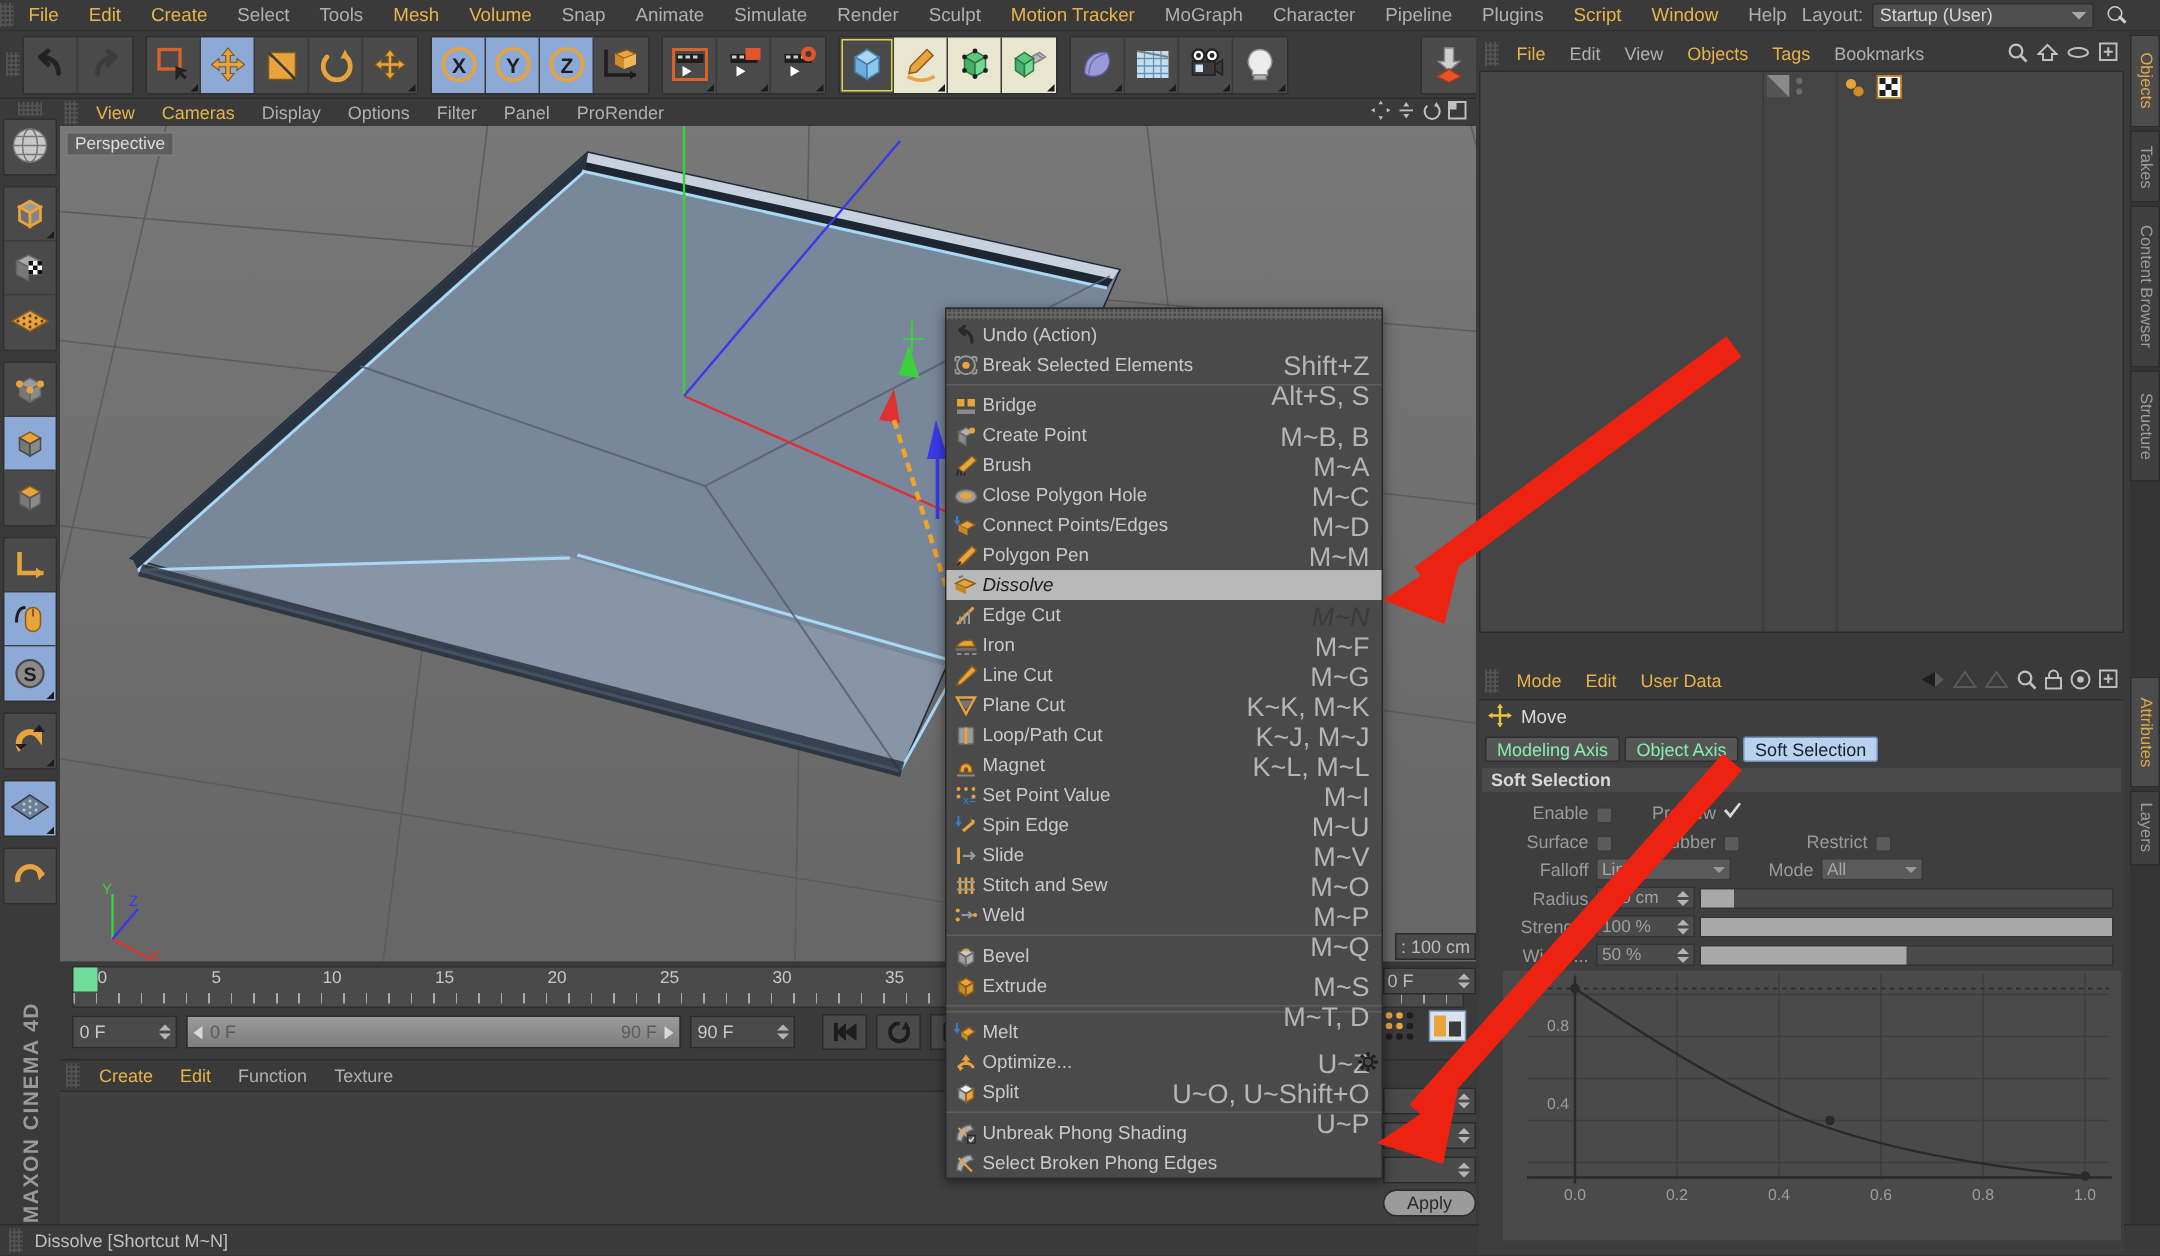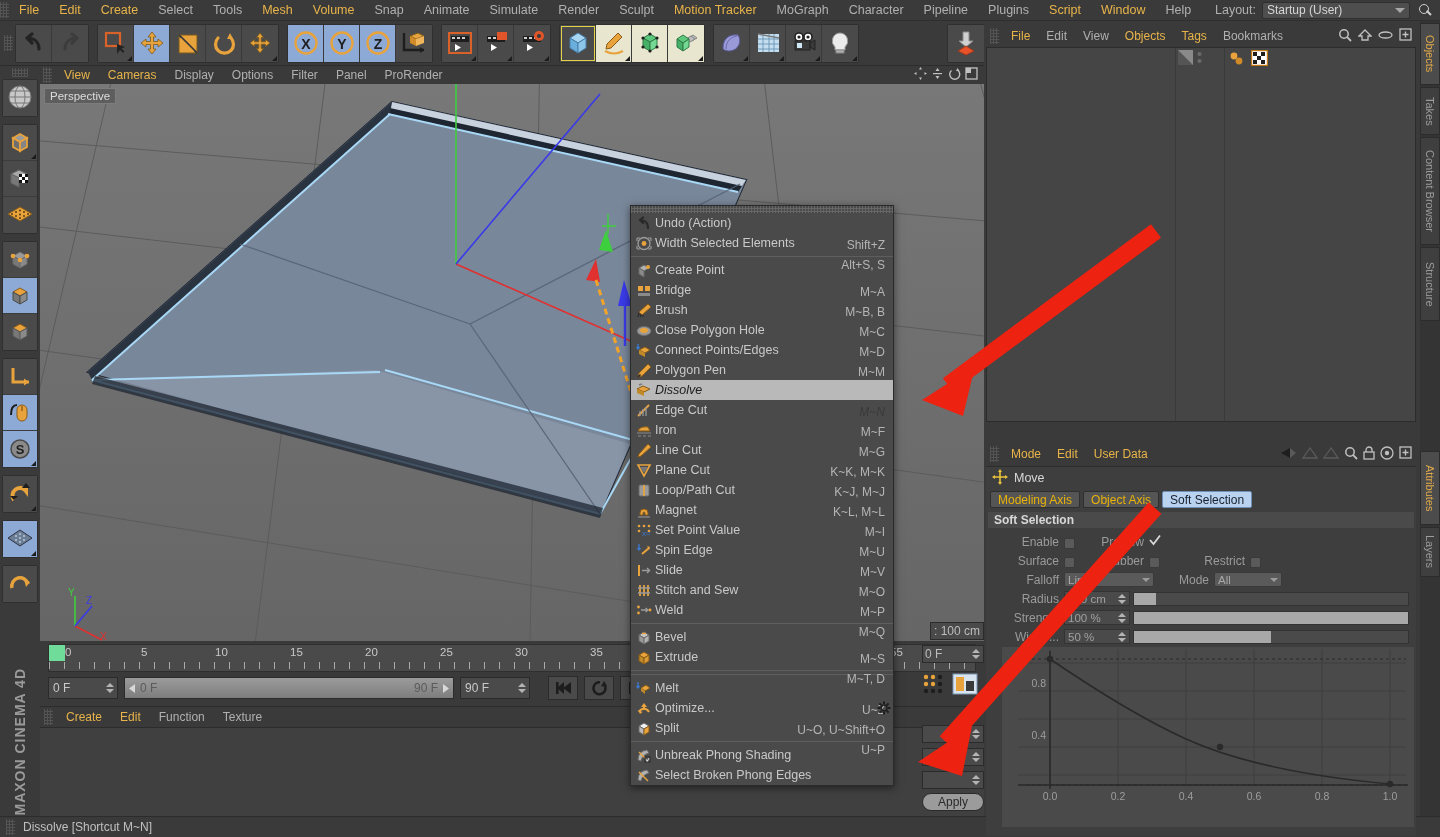--- a/index.html
+++ b/index.html
@@ -28,21 +28,21 @@
   .menu-text.hl { color:#e8b44a; }
 
   
   .menubar {
     position:absolute; left:0; top:0; width:1440px; height:21px;
     background:#3a3a3a;
     display:flex; align-items:center; gap:0px;
     border-bottom:1px solid #2f2f2f;
   }
   .menubar .mi { padding:0 10px; font-size:12.5px; line-height:21px; cursor:default; }
-  .layout-wrap { margin-left:auto; display:flex; align-items:center; gap:6px; padding-right:6px;justify-content:flex-end; }
+  .layout-wrap { margin-left:auto; display:flex; align-items:center; gap:6px; padding-right:20px;justify-content:flex-end; }
   .layout-label { color:#b0b0b0; font-size:12.5px; }
   .layout-select {
     width:148px; height:17px; background:#4e4e4e; border:1px solid #2f2f2f;
     border-radius:2px; display:flex; align-items:center; padding:0 4px;
     color:#d6d6d6; font-size:12px; position:relative;
   }
   .layout-select .caret {
     position:absolute; right:4px; width:0;height:0;
     border-left:5px solid transparent;border-right:5px solid transparent;
     border-top:5px solid #a8a8a8;
@@ -154,21 +154,21 @@
   .obj-row .name { color:#e0a94a; font-size:12px; }
   .col-div { position:absolute; top:0; bottom:0; width:1px; background:#3a3a3a;}
 
   .attr-header { position:absolute; left:2px; top:423px; width:430px; height:20px; display:flex; align-items:center;}
   .attr-header .mi { padding:0 8px; font-size:12px; line-height:20px;}
   .attr-hicons { margin-left:auto; display:flex; gap:5px; align-items:center; padding-right:4px;}
   .attr-body { position:absolute; left:2px; top:445px; width:430px; height:370px; background:#3e3e3e;
                border-top:1px solid #2c2c2c;}
   .move-row { height:22px; display:flex; align-items:center; gap:6px; padding-left:6px;}
   .tabrow { display:flex; gap:3px; padding:2px 4px 0 4px;}
-  .tabbtn { height:17px; padding:0 7px; font-size:12px; color:#eab308; background:#555; 
+  .tabbtn { height:17px; padding:0 7px; font-size:12px; color:#86efac; background:#555; 
             border:1px solid #2f2f2f; border-radius:2px; line-height:16px;}
   .tabbtn.active { background:#b9d2f0; color:#18202c; border-color:#6f8fb5;}
   .sect-title { margin:4px 2px 2px 2px; height:16px; background:#4a4a4a; color:#d8d8d8;
                 font-size:12px; font-weight:bold; display:flex; align-items:center; padding-left:6px;}
   .prow { height:19px; display:flex; align-items:flex-end; font-size:12px; color:#9b9b9b; }
   .plabel { text-align:right; padding-right:5px; color:#9b9b9b;}
   .chk { width:11px;height:11px;background:#5a5a5a;border:1px solid #3a3a3a;border-radius:2px;}
   .combo { height:15px; background:#5a5a5a; border:1px solid #3a3a3a; border-radius:2px;
            display:flex; align-items:center; padding:0 3px; font-size:11.5px; color:#a8a8a8; position:relative;}
   .combo .caret { position:absolute; right:3px; width:0;height:0;
@@ -181,32 +181,32 @@
 
   
   .sidetabs { position:absolute; left:1420px; top:21px; width:20px; height:795px; background:#343434;}
   .stab { width:20px; background:#3f3f3f; border:1px solid #2c2c2c; margin-bottom:2px;
           display:flex; align-items:center; justify-content:center;}
   .stab span { writing-mode:vertical-rl; font-size:11px; color:#9c9c9c; padding:4px 0;}
   .stab.active { background:#4c4c4c; }
   .stab.active span { color:#e0a94a; }
 
   
-  .ctxmenu { position:absolute; left:630px; top:205px; width:264px; background:#4a4a4a;
+  .ctxmenu { position:absolute; left:630px; top:205px; width:292px; background:#4a4a4a;
              border:1px solid #2a2a2a; z-index:40; box-shadow:0 2px 8px rgba(0,0,0,.5);}
   .ctx-grip { height:7px; background-image:
       repeating-linear-gradient(0deg,#7a7a7a 0 1px,transparent 1px 3px),
       repeating-linear-gradient(90deg,#7a7a7a 0 1px,transparent 1px 3px);
       background-size:3px 3px; opacity:.6;}
   .ctx-item { height:20px; display:flex; align-items:center; font-size:12.5px; color:#c9c9c9;
               padding-left:2px; position:relative; }
   .ctx-item.hl { background:#b9b9b9; color:#1c1c1c;font-style:italic; }
   .ctx-ico { width:22px; height:18px; display:flex; align-items:center; justify-content:center; flex:0 0 22px;}
   .ctx-label { flex:1; }
-  .ctx-short { color:#b5b5b5; font-size:12px; padding-right:8px;margin-top:43px;}
+  .ctx-short { color:#b5b5b5; font-size:18px; padding-right:8px;margin-top:43px;}
   .ctx-item.hl .ctx-short { color:#3a3a3a;}
   .ctx-sep { height:1px; background:#5e5e5e; margin:3px 0;}
   .ctx-gear { position:absolute; right:2px; top:3px; }
 
   
   .arrows { position:absolute; inset:0; pointer-events:none; z-index:60;}
 </style>
 </head>
 <body>
 
@@ -1144,47 +1144,47 @@
       <span class="ctx-short">Shift+Z</span>
     </div>
     <div class="ctx-item">
       <span class="ctx-ico">
         <svg width="16" height="15" viewBox="0 0 16 15">
             <circle cx="8" cy="7.5" r="6" fill="none" stroke="#9a9a9a" stroke-width="1.3"></circle>
             <circle cx="8" cy="7.5" r="2.4" fill="#e8a33d"></circle>
             <path d="M1 2 H4 M1 2 V5 M15 2 H12 M15 2 V5 M1 13 H4 M1 13 V10 M15 13 H12 M15 13 V10" stroke="#9a9a9a" stroke-width="1.2"></path>
           </svg>
       </span>
-      <span class="ctx-label">Width Selected Elements</span>
+      <span class="ctx-label">Break Selected Elements</span>
       <span class="ctx-short">Alt+S, S</span>
     </div>
 
     <div class="ctx-sep"></div>
 
+    <div class="ctx-item">
+      <span class="ctx-ico">
+        <svg width="16" height="15" viewBox="0 0 16 15">
+            <rect x="2" y="3" width="5" height="5" fill="#e8a33d"></rect>
+            <rect x="9" y="3" width="5" height="5" fill="#e8a33d"></rect>
+            <rect x="2" y="10" width="12" height="3" fill="#8a8a8a"></rect>
+          </svg>
+      </span>
+      <span class="ctx-label">Bridge</span>
+      <span class="ctx-short">M~B, B</span>
+    </div>
     <div class="ctx-item">
       <span class="ctx-ico">
         <svg width="16" height="15" viewBox="0 0 16 15">
             <path d="M3 5 L8 2 L13 5 L8 8 Z" fill="#b0b0b0" stroke="#6a6a6a"></path>
             <path d="M3 5 V11 L8 14 V8 Z" fill="#8a8a8a" stroke="#6a6a6a"></path>
             <circle cx="12" cy="4" r="2" fill="#e8a33d"></circle>
           </svg>
       </span>
       <span class="ctx-label">Create Point</span>
       <span class="ctx-short">M~A</span>
-    </div>
-    <div class="ctx-item">
-      <span class="ctx-ico">
-        <svg width="16" height="15" viewBox="0 0 16 15">
-            <rect x="2" y="3" width="5" height="5" fill="#e8a33d"></rect>
-            <rect x="9" y="3" width="5" height="5" fill="#e8a33d"></rect>
-            <rect x="2" y="10" width="12" height="3" fill="#8a8a8a"></rect>
-          </svg>
-      </span>
-      <span class="ctx-label">Bridge</span>
-      <span class="ctx-short">M~B, B</span>
     </div>
     <div class="ctx-item">
       <span class="ctx-ico">
         <svg width="16" height="15" viewBox="0 0 16 15">
             <path d="M12 1 L15 4 L6 12 L3 9 Z" fill="#e8a33d" stroke="#8a5c18"></path>
             <path d="M3 10 L2 14 M5 11 L4.5 14 M7 12 L7 14" stroke="#2a2a2a" stroke-width="1.2"></path>
           </svg>
       </span>
       <span class="ctx-label">Brush</span>
       <span class="ctx-short">M~C</span>

